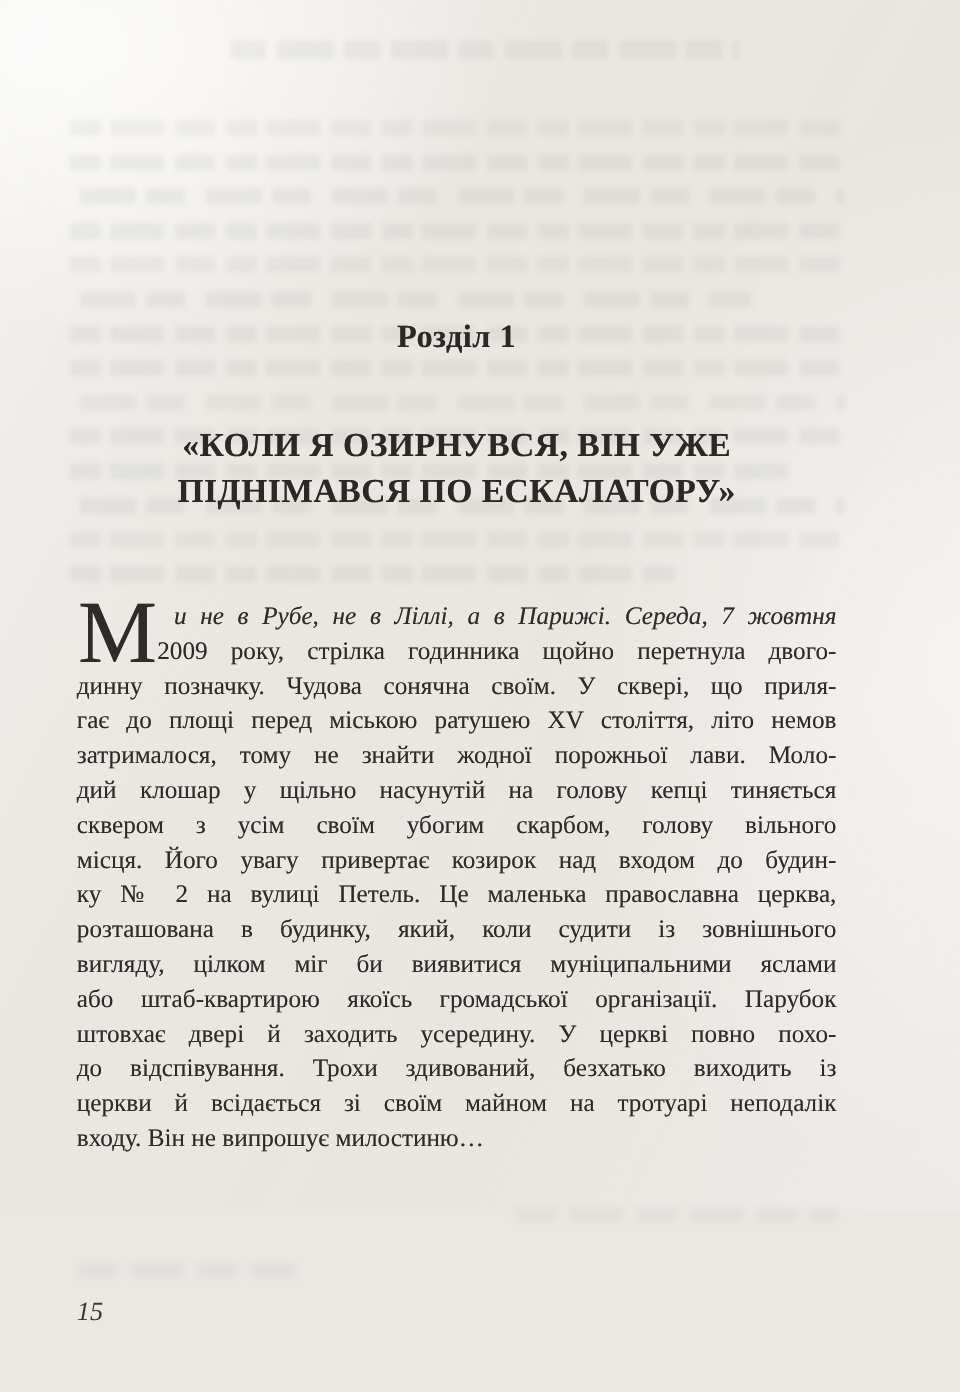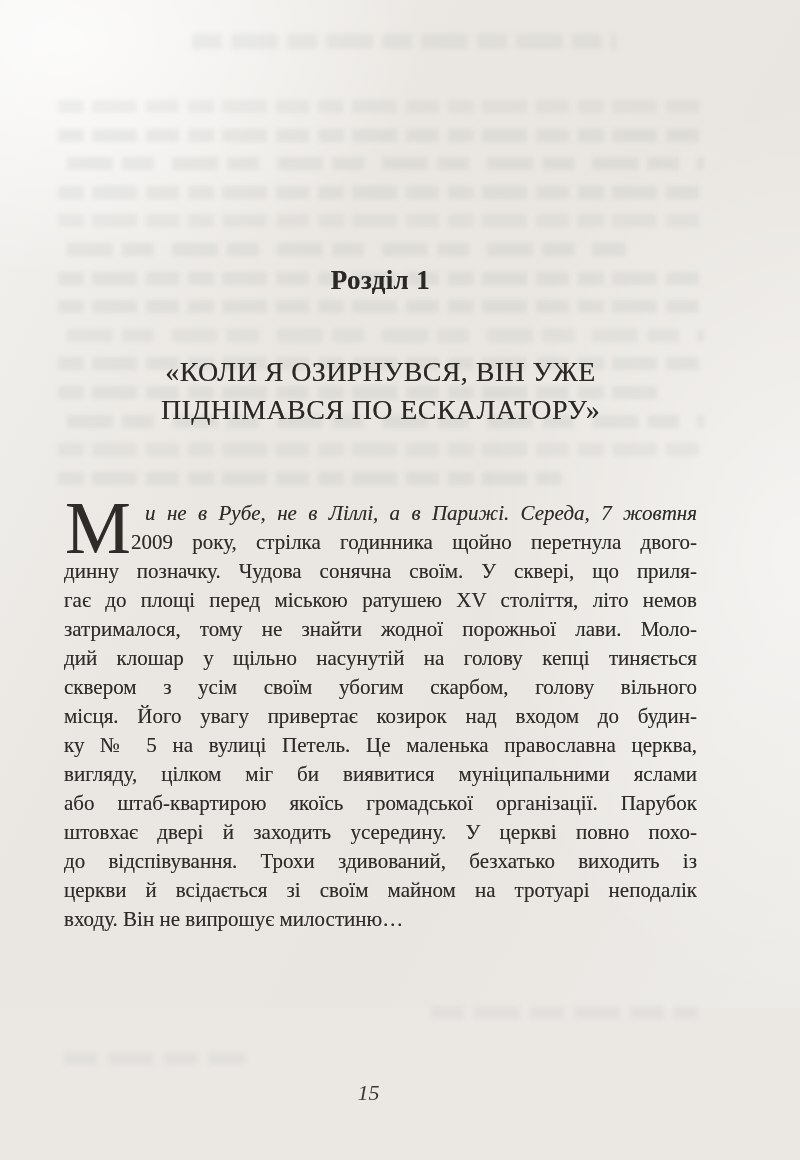--- a/index.html
+++ b/index.html
@@ -53,40 +53,40 @@
   .smudge-b{left:64px;top:1052px;width:182px;}
   
   .chapter-label{
     position:absolute;left:64px;top:265px;width:633px;
     text-align:center;font-weight:bold;font-size:27px;line-height:30px;
     color:#2b2926;letter-spacing:.4px;
     text-shadow:0 0 .5px rgba(43,41,38,.55);
   }
   .chapter-title{
     position:absolute;left:64px;top:353px;width:633px;
-    text-align:center;font-weight:normal;font-size:28px;line-height:38px;
+    text-align:center;font-weight:bold;font-size:28px;line-height:38px;
     color:#2b2926;letter-spacing:.4px;
     text-shadow:0 0 .5px rgba(43,41,38,.55);
   }
   .body-text{
     position:absolute;left:64px;top:499px;width:633px;
     font-size:21px;line-height:29px;color:#2e2c29;
     text-shadow:0 0 .4px rgba(46,44,41,.5);
   }
   .drop-cap{
     position:absolute;left:1px;top:3px;
     font-size:74px;line-height:52px;color:#2e2c29;
   }
   .t-line{text-align:justify;text-align-last:justify;white-space:normal;}
   .t-line.pad1{padding-left:81px;font-style:italic;}
   .t-line.pad2{padding-left:67px;}
   .t-line.last{text-align:right;text-align-last:left;}
   .page-number{
-    position:absolute;left:52px;top:1080px;width:633px;
-    text-align:center;font-style:italic;font-size:22px;color:#3a3835;
+    position:absolute;left:64px;top:1080px;width:633px;
+    font-style:italic;font-size:22px;color:#3a3835;
   }
 </style>
 </head>
 <body>
 
 <div class="page">
 
   <div class="bleed-head"></div>
   <div class="bleed-block">
     <div class="bleed-line"></div>
@@ -117,21 +117,22 @@
   <div class="body-text">
     <span class="drop-cap">М</span>
     <div class="t-line pad1">и не в Рубе, не в Ліллі, а в Парижі. Середа, 7 жовтня</div>
     <div class="t-line pad2">2009 року, стрілка годинника щойно перетнула двого-</div>
     <div class="t-line">динну позначку. Чудова сонячна своїм. У сквері, що приля-</div>
     <div class="t-line">гає до площі перед міською ратушею XV століття, літо немов</div>
     <div class="t-line">затрималося, тому не знайти жодної порожньої лави. Моло-</div>
     <div class="t-line">дий клошар у щільно насунутій на голову кепці тиняється</div>
     <div class="t-line">сквером з усім своїм убогим скарбом, голову вільного</div>
     <div class="t-line">місця. Його увагу привертає козирок над входом до будин-</div>
-    <div class="t-line">ку № 5 на вулиці Петель. Це маленька православна церква,</div>
+    <div class="t-line">ку № 2 на вулиці Петель. Це маленька православна церква,</div>
+    <div class="t-line">розташована в будинку, який, коли судити із зовнішнього</div>
     <div class="t-line">вигляду, цілком міг би виявитися муніципальними яслами</div>
     <div class="t-line">або штаб-квартирою якоїсь громадської організації. Парубок</div>
     <div class="t-line">штовхає двері й заходить усередину. У церкві повно похо-</div>
     <div class="t-line">до відспівування. Трохи здивований, безхатько виходить із</div>
     <div class="t-line">церкви й всідається зі своїм майном на тротуарі неподалік</div>
     <div class="t-line last">входу. Він не випрошує милостиню…</div>
   </div>
 
   <div class="page-number">15</div>
 

